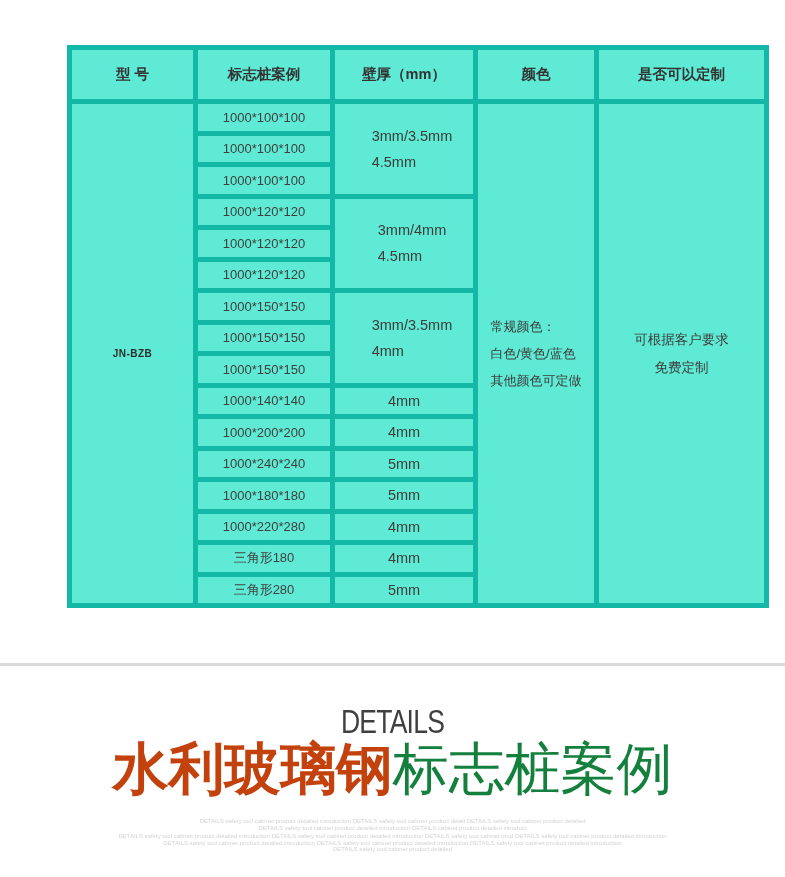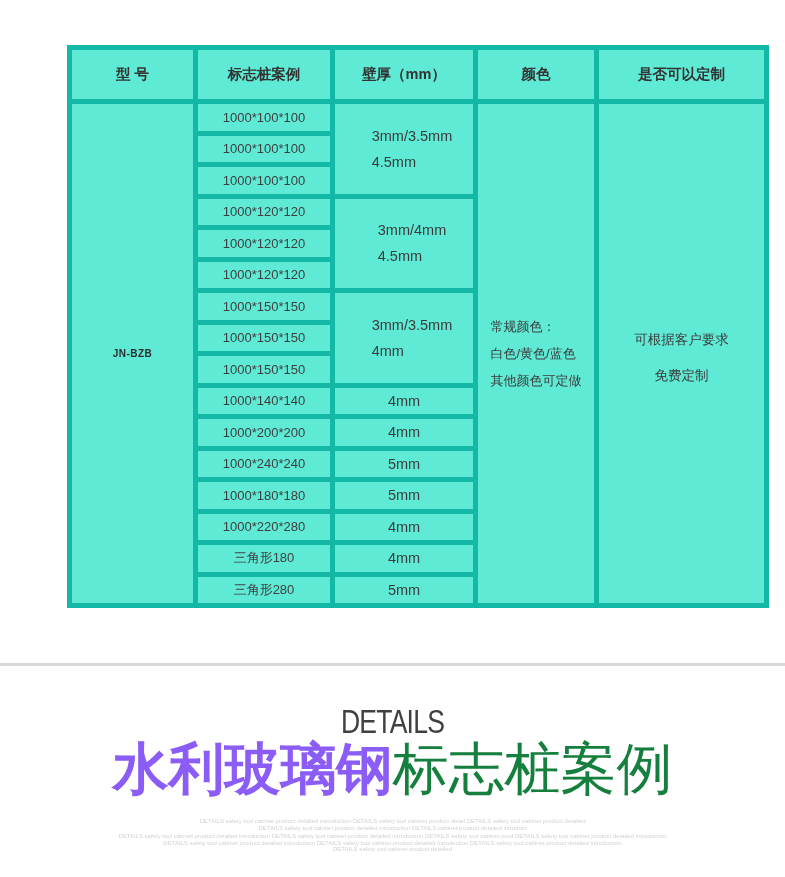--- a/index.html
+++ b/index.html
@@ -16,31 +16,31 @@
   .spec-table tr.data-row { height:31.5px; }
   td.spec-cell { font-size:13px; color:#3f3f3f; }
   td.model-cell { font-size:10px; font-weight:700; color:#2e2e2e; letter-spacing:.5px; }
   td.thickness-cell { font-size:14.5px; }
   .thk-lines { display:inline-block; text-align:left; }
   .thk-lines div { line-height:26px;margin-left:16px; }
   td.color-cell { font-size:13px; }
   .color-lines { display:inline-block; text-align:left; }
   .color-lines div { line-height:27px; }
   td.custom-cell { font-size:13.5px; }
-  .custom-lines div { line-height:28px;margin-top:8px; }
+  .custom-lines div { line-height:28px; }
 
   
   .section-divider { position:absolute; left:0; top:663px; width:785px; height:3px;
                      background:#d9d9d9; }
   .details-label { position:absolute; left:0; top:702px; width:785px; text-align:center;
                    font-size:34px; font-weight:500; color:#404040;
                    transform:scaleX(0.78); letter-spacing:-1px; }
   .case-title { position:absolute; left:0; top:738px; width:785px; text-align:center;
                 font-size:56px; line-height:62px; white-space:nowrap; }
-  .case-title .red { color:#8b5cf6; font-weight:700; }
+  .case-title .red { color:#c2410c; font-weight:700; }
   .case-title .dark { color:#15803d; font-weight:300; }
   .watermark { position:absolute; left:0; width:785px; text-align:center;
                font-size:6px; line-height:6.5px; color:#d2d2d2; }
   .watermark-group-1 { top:818px; }
   .watermark-group-2 { top:833px; }
 </style>
 </head>
 <body>
 
 <div class="page">

